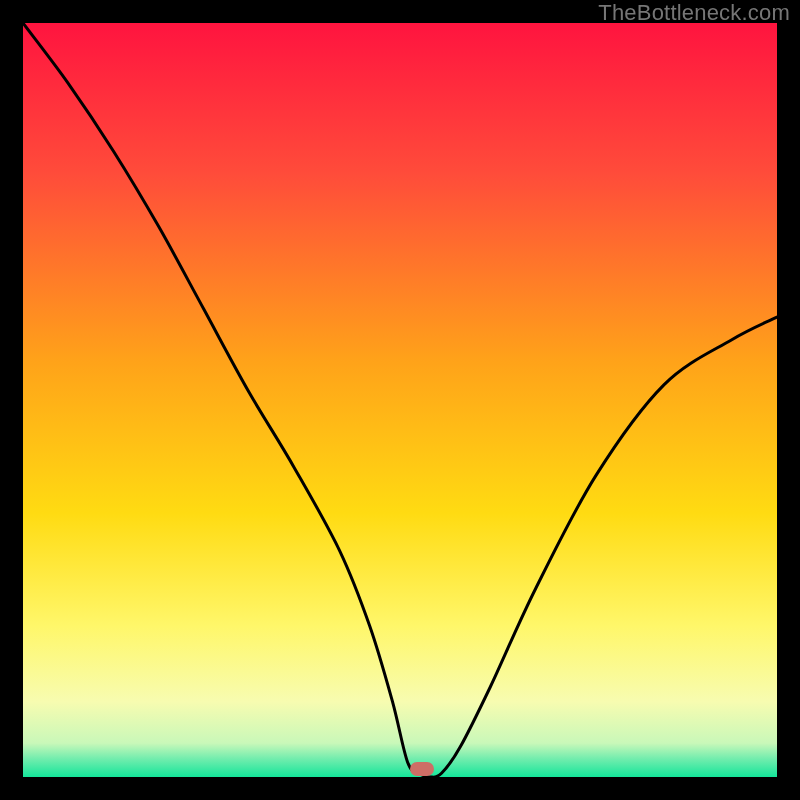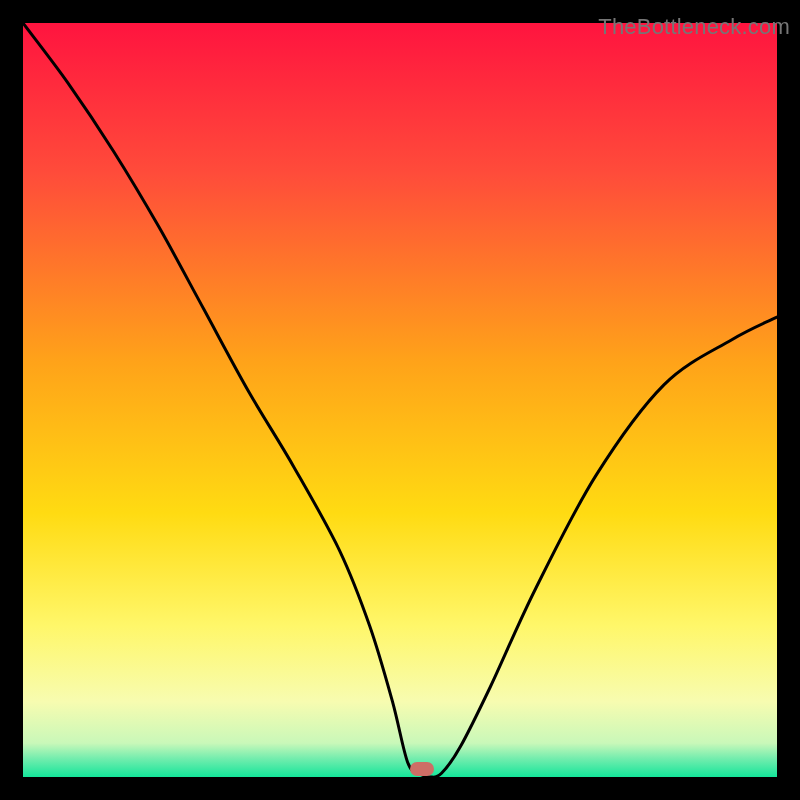--- a/index.html
+++ b/index.html
@@ -12,21 +12,21 @@
     font-family: Arial, Helvetica, sans-serif;
   }
   .frame {
     position: relative;
     width: 800px;
     height: 800px;
     background: #000;
   }
   .watermark {
     position: absolute;
-    top: 14px;
+    top: 0;
     right: 10px;
     color: #767676;
     font-size: 22px;
     font-weight: 500;
     letter-spacing: 0.2px;
     z-index: 10;
   }
   .plot {
     position: absolute;
     left: 23px;

